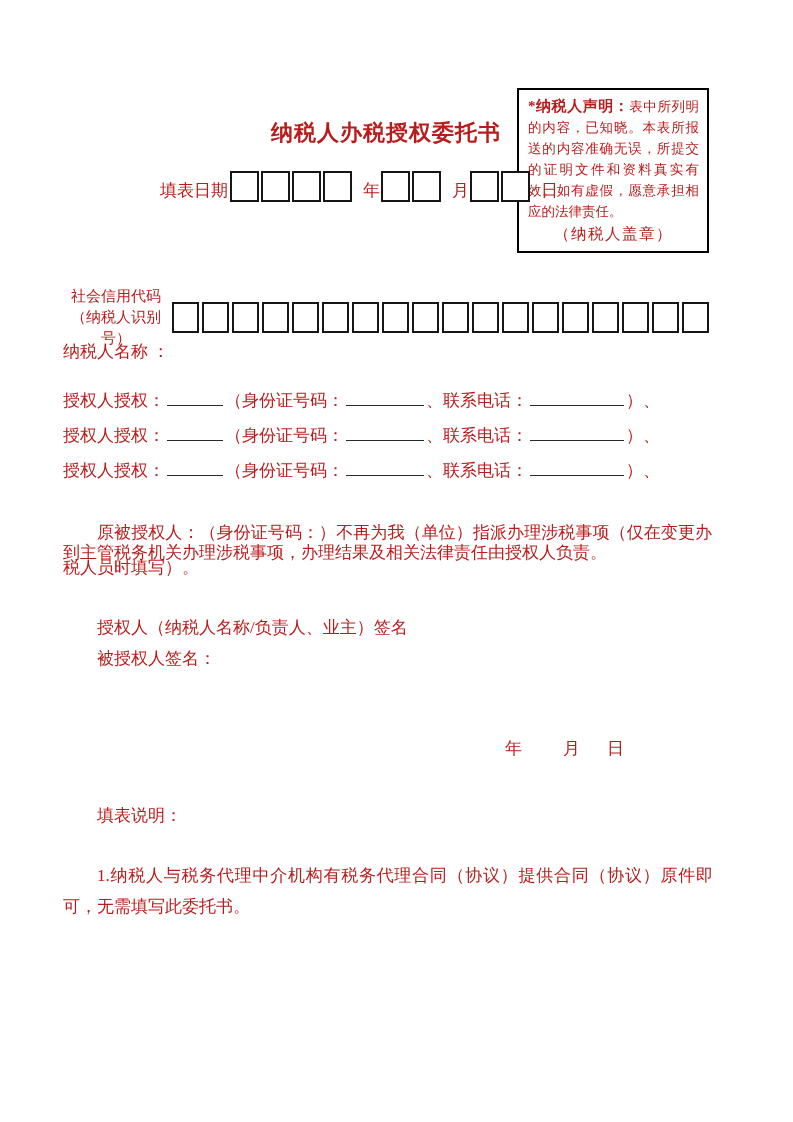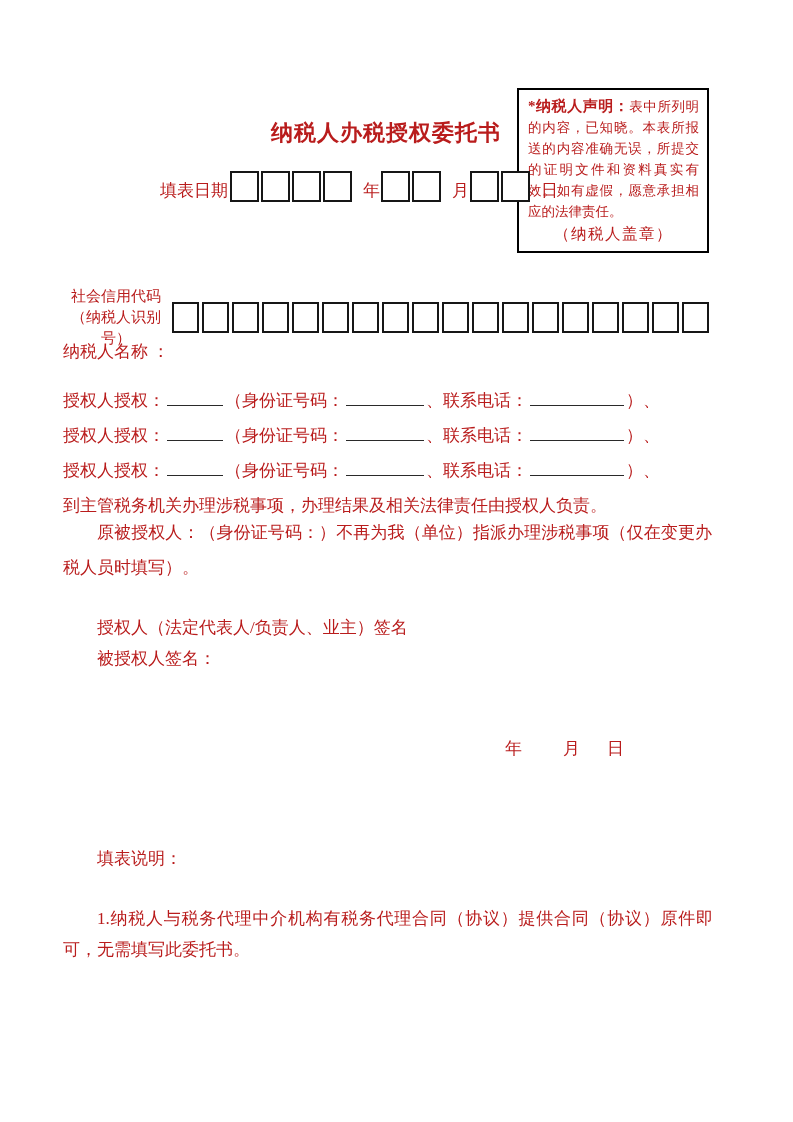--- a/index.html
+++ b/index.html
@@ -37,39 +37,39 @@
   .box-run.cc { gap:3px; }
   .box-run.cc .bx { width:27px; height:31px; }
 
   .tp-name { position:absolute; left:63px; top:340px; font-size:17px; }
 
   
   .auth-block { position:absolute; left:63px; top:383px; width:662px; font-size:17px; }
   .auth-line { line-height:35px; white-space:nowrap; }
   .blank { display:inline-block; border-bottom:1px solid #2a2a2a; height:15px; vertical-align:baseline; margin:0 2px; }
   .b1 { width:56px; } .b2 { width:78px; } .b3 { width:94px; }
-  .auth-footer { line-height:35px; }
+  .auth-footer { line-height:35px;margin-top:47px; }
 
   
   .former {
     position:absolute; left:63px; top:515px; width:649px;
     font-size:17px; line-height:35px; text-indent:2em; text-align:justify;
   }
 
   
   .sig { position:absolute; left:63px; top:612px; font-size:17px; line-height:31px; }
   .sig > div { padding-left:34px; }
 
   
   .sign-date { position:absolute; left:505px; top:737px; font-size:17px; }
   .sd-y { margin-right:41px; } .sd-m { margin-right:27px; }
 
   
   .instructions { position:absolute; left:63px; top:800px; width:650px; font-size:17px; line-height:31.5px; }
-  .ins-head { text-indent:2em;margin-top:43px; }
+  .ins-head { text-indent:2em; }
   .ins-item { text-indent:2em; text-align:justify;margin-top:28px; }
 
   .page-num { position:absolute; top:1025px; left:0; width:100%; text-align:right; font-size:15px; }
 </style>
 </head>
 <body>
 
 <div class="page">
 
   <div class="decl-box">
@@ -132,21 +132,21 @@
   <div class="auth-block">
     <div class="auth-line"><span>授权人授权：</span><span class="blank b1"></span><span>（身份证号码：</span><span class="blank b2"></span><span>、联系电话：</span><span class="blank b3"></span><span>）、</span></div>
     <div class="auth-line"><span>授权人授权：</span><span class="blank b1"></span><span>（身份证号码：</span><span class="blank b2"></span><span>、联系电话：</span><span class="blank b3"></span><span>）、</span></div>
     <div class="auth-line"><span>授权人授权：</span><span class="blank b1"></span><span>（身份证号码：</span><span class="blank b2"></span><span>、联系电话：</span><span class="blank b3"></span><span>）、</span></div>
     <div class="auth-footer">到主管税务机关办理涉税事项，办理结果及相关法律责任由授权人负责。</div>
   </div>
 
   <div class="former">原被授权人：（身份证号码：）不再为我（单位）指派办理涉税事项（仅在变更办税人员时填写）。</div>
 
   <div class="sig">
-    <div>授权人（法定代表人/负责人、业主）签名</div>
+    <div>授权人（纳税人名称/负责人、业主）签名</div>
     <div>被授权人签名：</div>
   </div>
 
   <div class="sign-date">
     <span class="sd-y">年</span><span class="sd-m">月</span><span>日</span>
   </div>
 
   <div class="instructions">
     <div class="ins-head">填表说明：</div>
     <div class="ins-item">1.纳税人与税务代理中介机构有税务代理合同（协议）提供合同（协议）原件即可，无需填写此委托书。</div>

